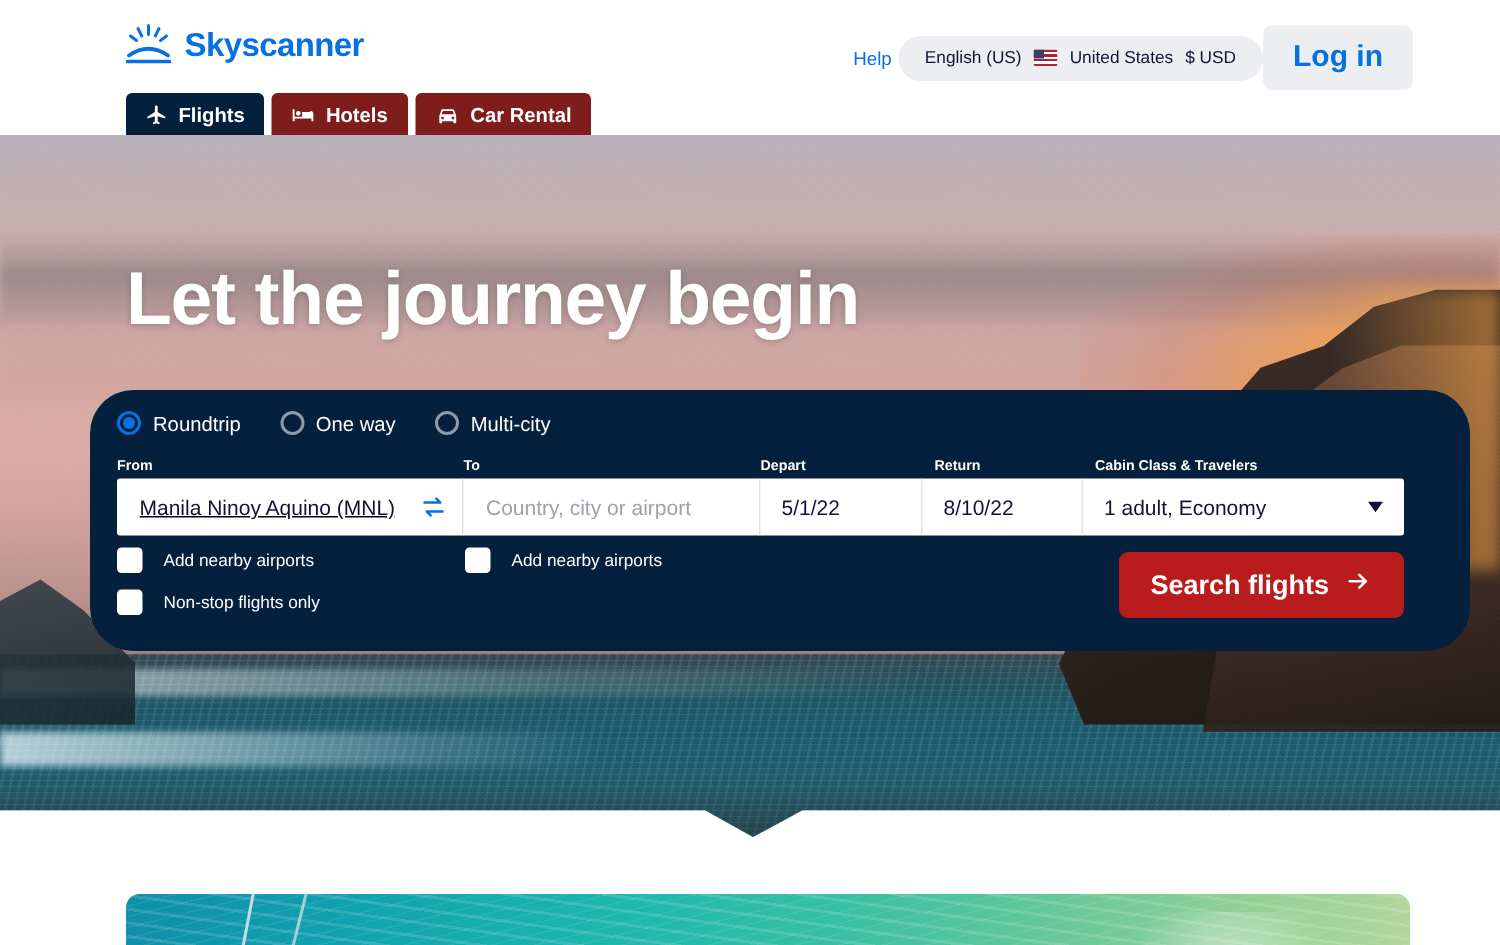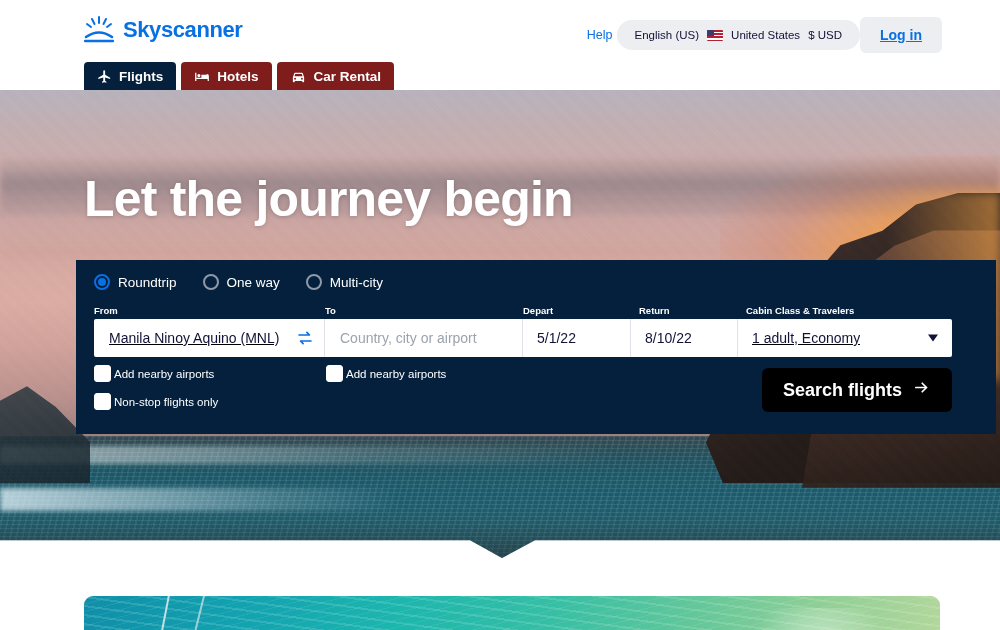--- a/index.html
+++ b/index.html
@@ -51,24 +51,23 @@
     background: repeating-linear-gradient(to bottom,
       #b22234 0, #b22234 1.6px, #ffffff 1.6px, #ffffff 3.2px);
   }
   .flag .canton {
     position:absolute; left:0; top:0; width:7px; height:6px;
     background:#3c3b6e;
   }
   .login-btn {
     background: #eceef1; border: none; border-radius: 6px;
     padding: 10px 20px;
-    font-size: 14px; font-weight: bold; color: #0770e3;
+    font-size: 20px; font-weight: bold; color: #0770e3;
     cursor: pointer;
     font-family: "Liberation Sans", sans-serif;
-    text-decoration: underline;
   }
 
   
   .tabs {
     position: absolute; left: 84px; top: 62px;
     display: flex; gap: 5px;
     z-index: 31;
   }
   .tab {
     display: flex; align-items: center; gap: 7px;
@@ -178,24 +177,25 @@
   .hero-title {
     position: absolute; left: 84px; top: 80px;
     font-size: 50px; font-weight: bold; color: #ffffff;
     letter-spacing: -0.8px;
     z-index: 5;
     text-shadow: 0 1px 4px rgba(0,0,0,0.18);
   }
 
   
   .search-panel {
-    position: absolute; left: 76px; top: 260px;
+    position: absolute; left: 60px; top: 260px;
     width: 920px; height: 174px;
     background: #05203c;
     z-index: 20;
+    border-radius: 29px;
   }
   .trip-types {
     position: absolute; left: 18px; top: 14px;
     display: flex; align-items: center; gap: 26px;
   }
   .trip-type {
     display: flex; align-items: center; gap: 8px;
     cursor: pointer;
     font-size: 13.5px; color: #ffffff;
   }
@@ -231,21 +231,21 @@
     background: #ffffff;
     display: flex;
     border-radius: 2px;
     overflow: hidden;
   }
   .field {
     height: 38px; display: flex; align-items: center;
     border-right: 1px solid #dfe2e8;
     position: relative;
   }
-  .field:last-child { border-right: none; text-decoration: underline; }
+  .field:last-child { border-right: none; }
   .f-from   { width: 231px; padding-left: 15px; text-decoration: underline; }
   .f-to     { width: 198px; padding-left: 15px; text-align: right; }
   .f-depart { width: 108px; padding-left: 14px; }
   .f-return { width: 107px; padding-left: 14px; }
   .f-cabin  { width: 214px; padding-left: 14px; }
   .field-val {
     font-size: 14px; color: #111236;
     white-space: nowrap; overflow: hidden;
   }
   .field-val.placeholder { color: #9ca3ad; }
@@ -264,37 +264,37 @@
     border-right: 5.5px solid transparent;
     border-top: 7px solid #111236;
     cursor: pointer;
   }
 
   .checks {
     position: absolute; left: 18px; top: 105px;
     width: 620px;
   }
   .check-row {
-    display: flex; align-items: center; gap: 3px;
+    display: flex; align-items: center; gap: 14px;
     margin-bottom: 11px;
   }
   .check-row.inline { position: absolute; left: 232px; top: 0; }
   .cbox {
     width: 17px; height: 17px; border-radius: 3px;
     background: #ffffff; border: 1px solid #ffffff;
     flex: none; cursor: pointer;
   }
   .check-label {
     font-size: 11.5px; color: #ffffff; white-space: nowrap;
   }
 
   .search-btn {
     position: absolute; left: 686px; top: 108px;
     width: 190px; height: 44px;
-    background: #000000;
+    background: #b91c1c;
     border: none; border-radius: 6px;
     color: #ffffff; font-size: 18px; font-weight: bold;
     font-family: "Liberation Sans", sans-serif;
     cursor: pointer;
     display: flex; align-items: center; justify-content: center; gap: 10px;
   }
 
   
   .bottom-card {
     position: absolute; left: 84px; top: 596px;

